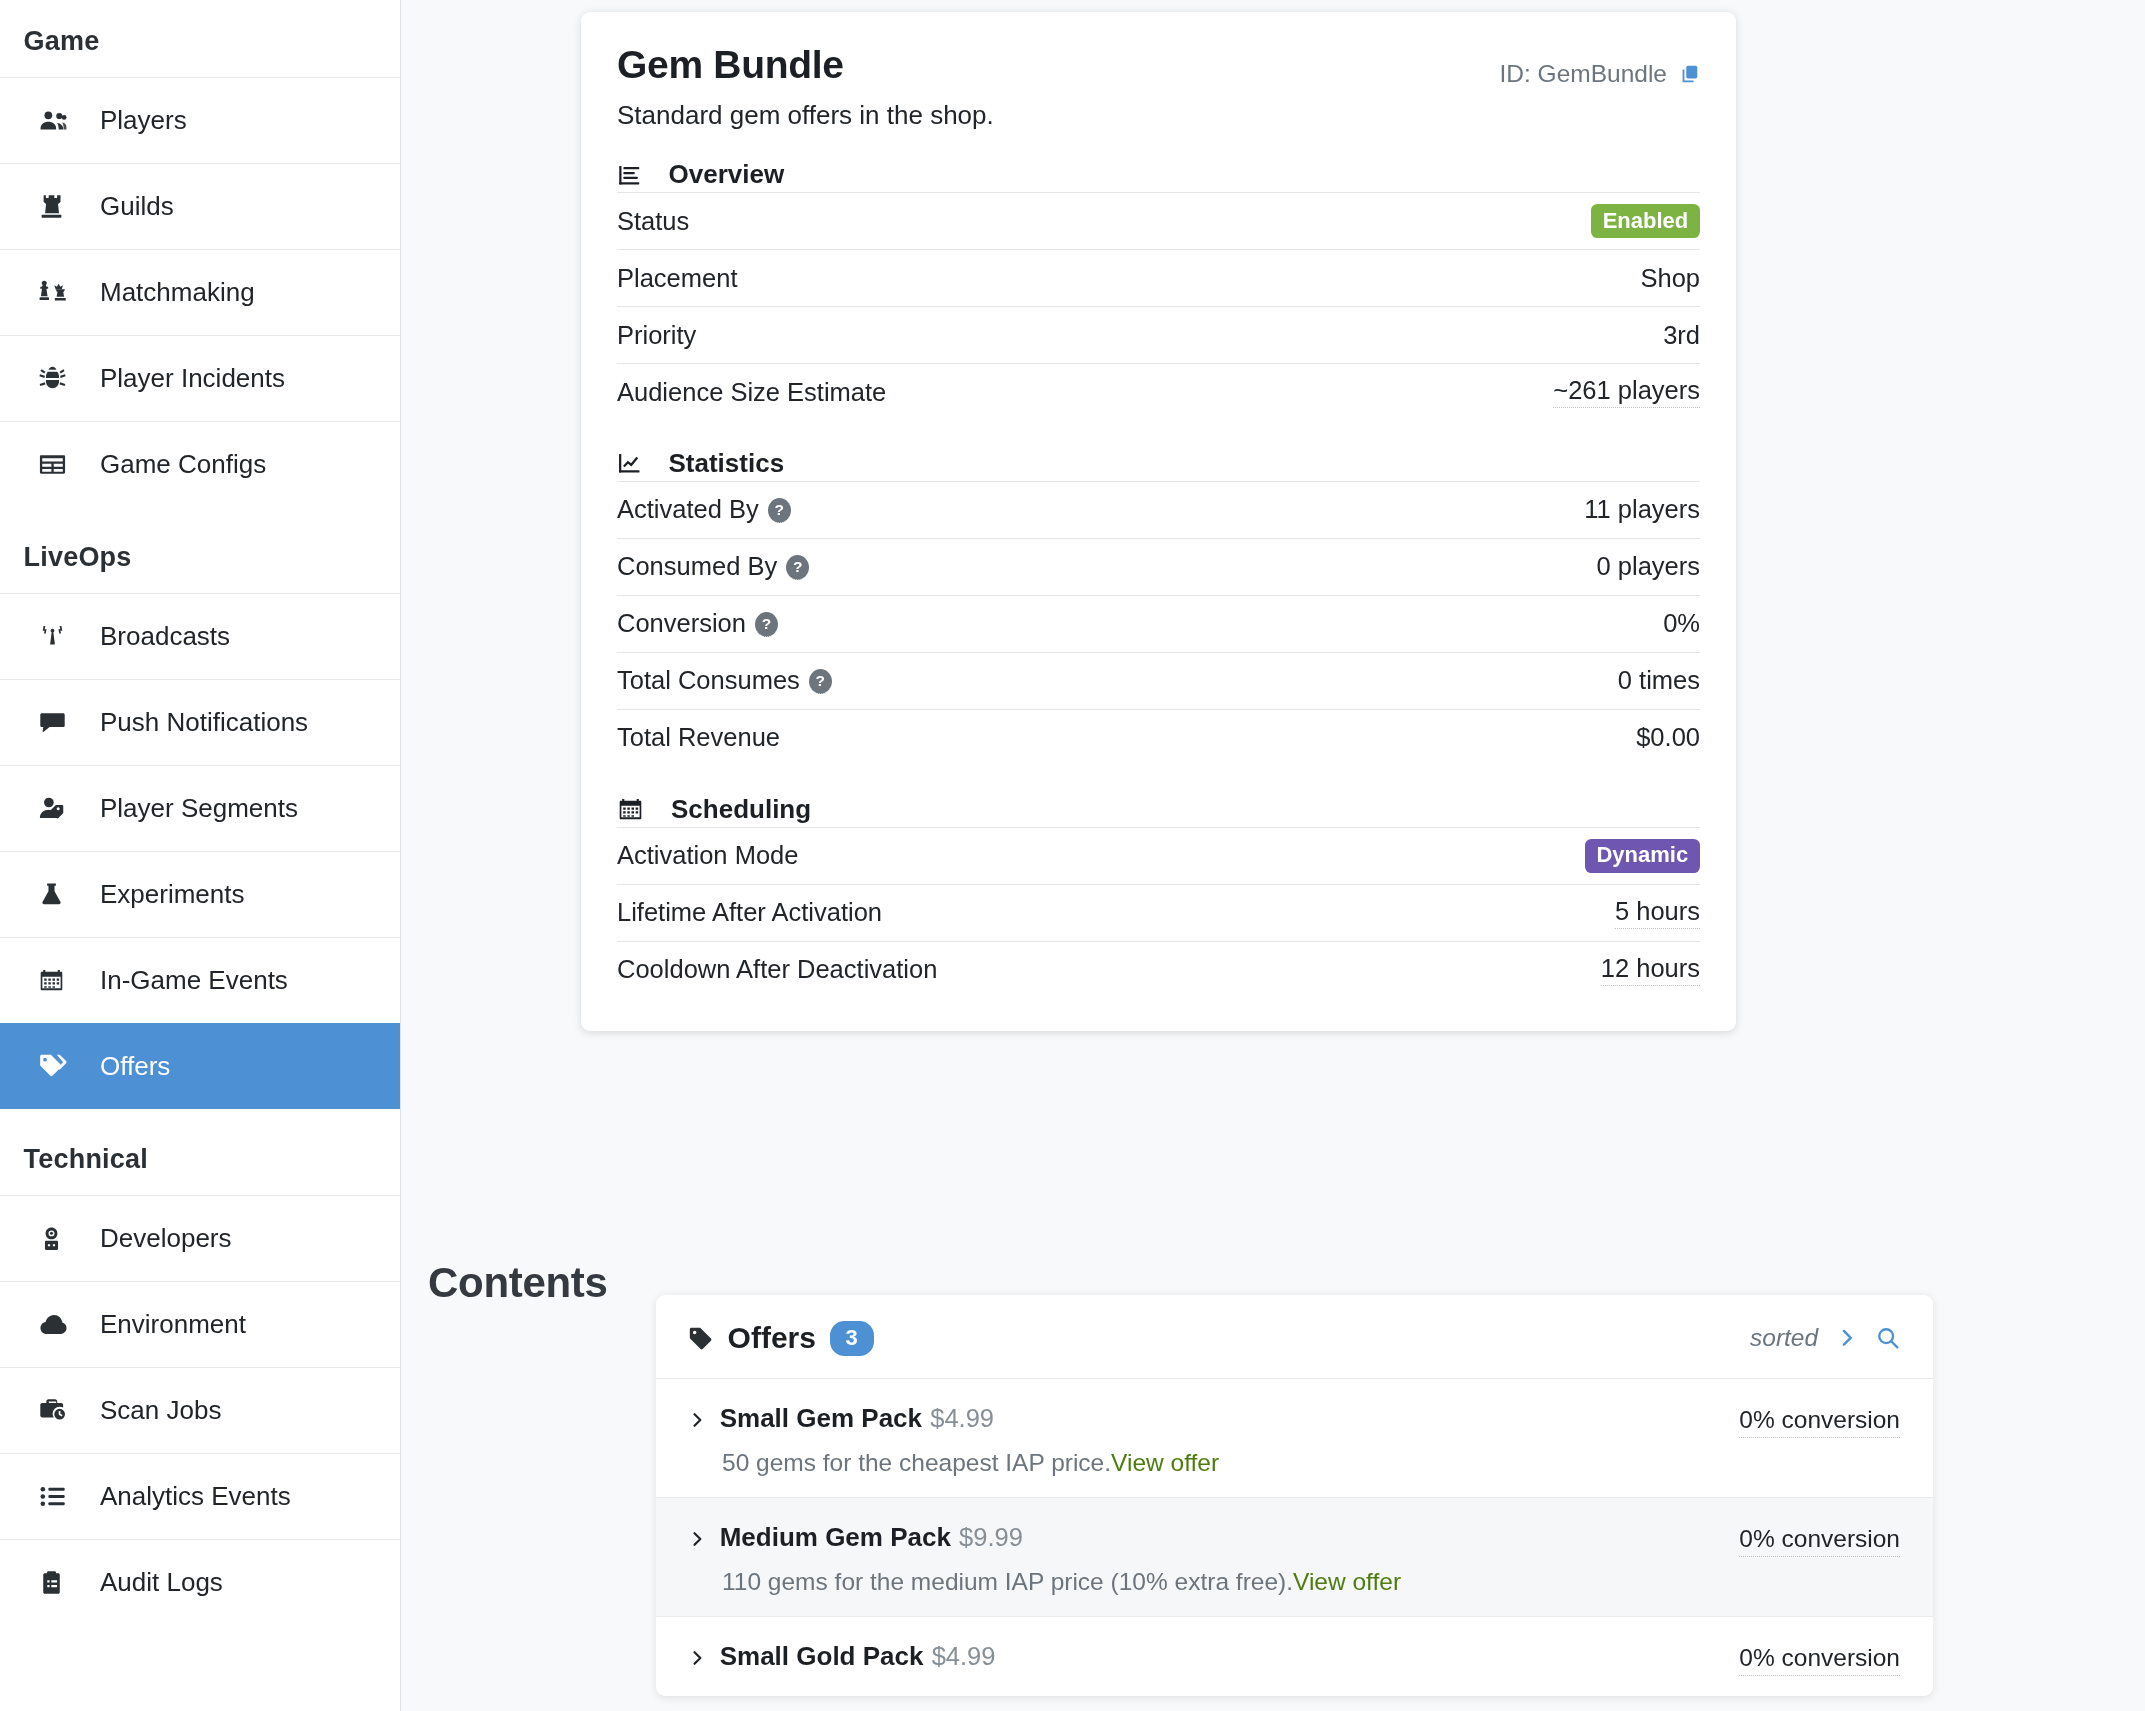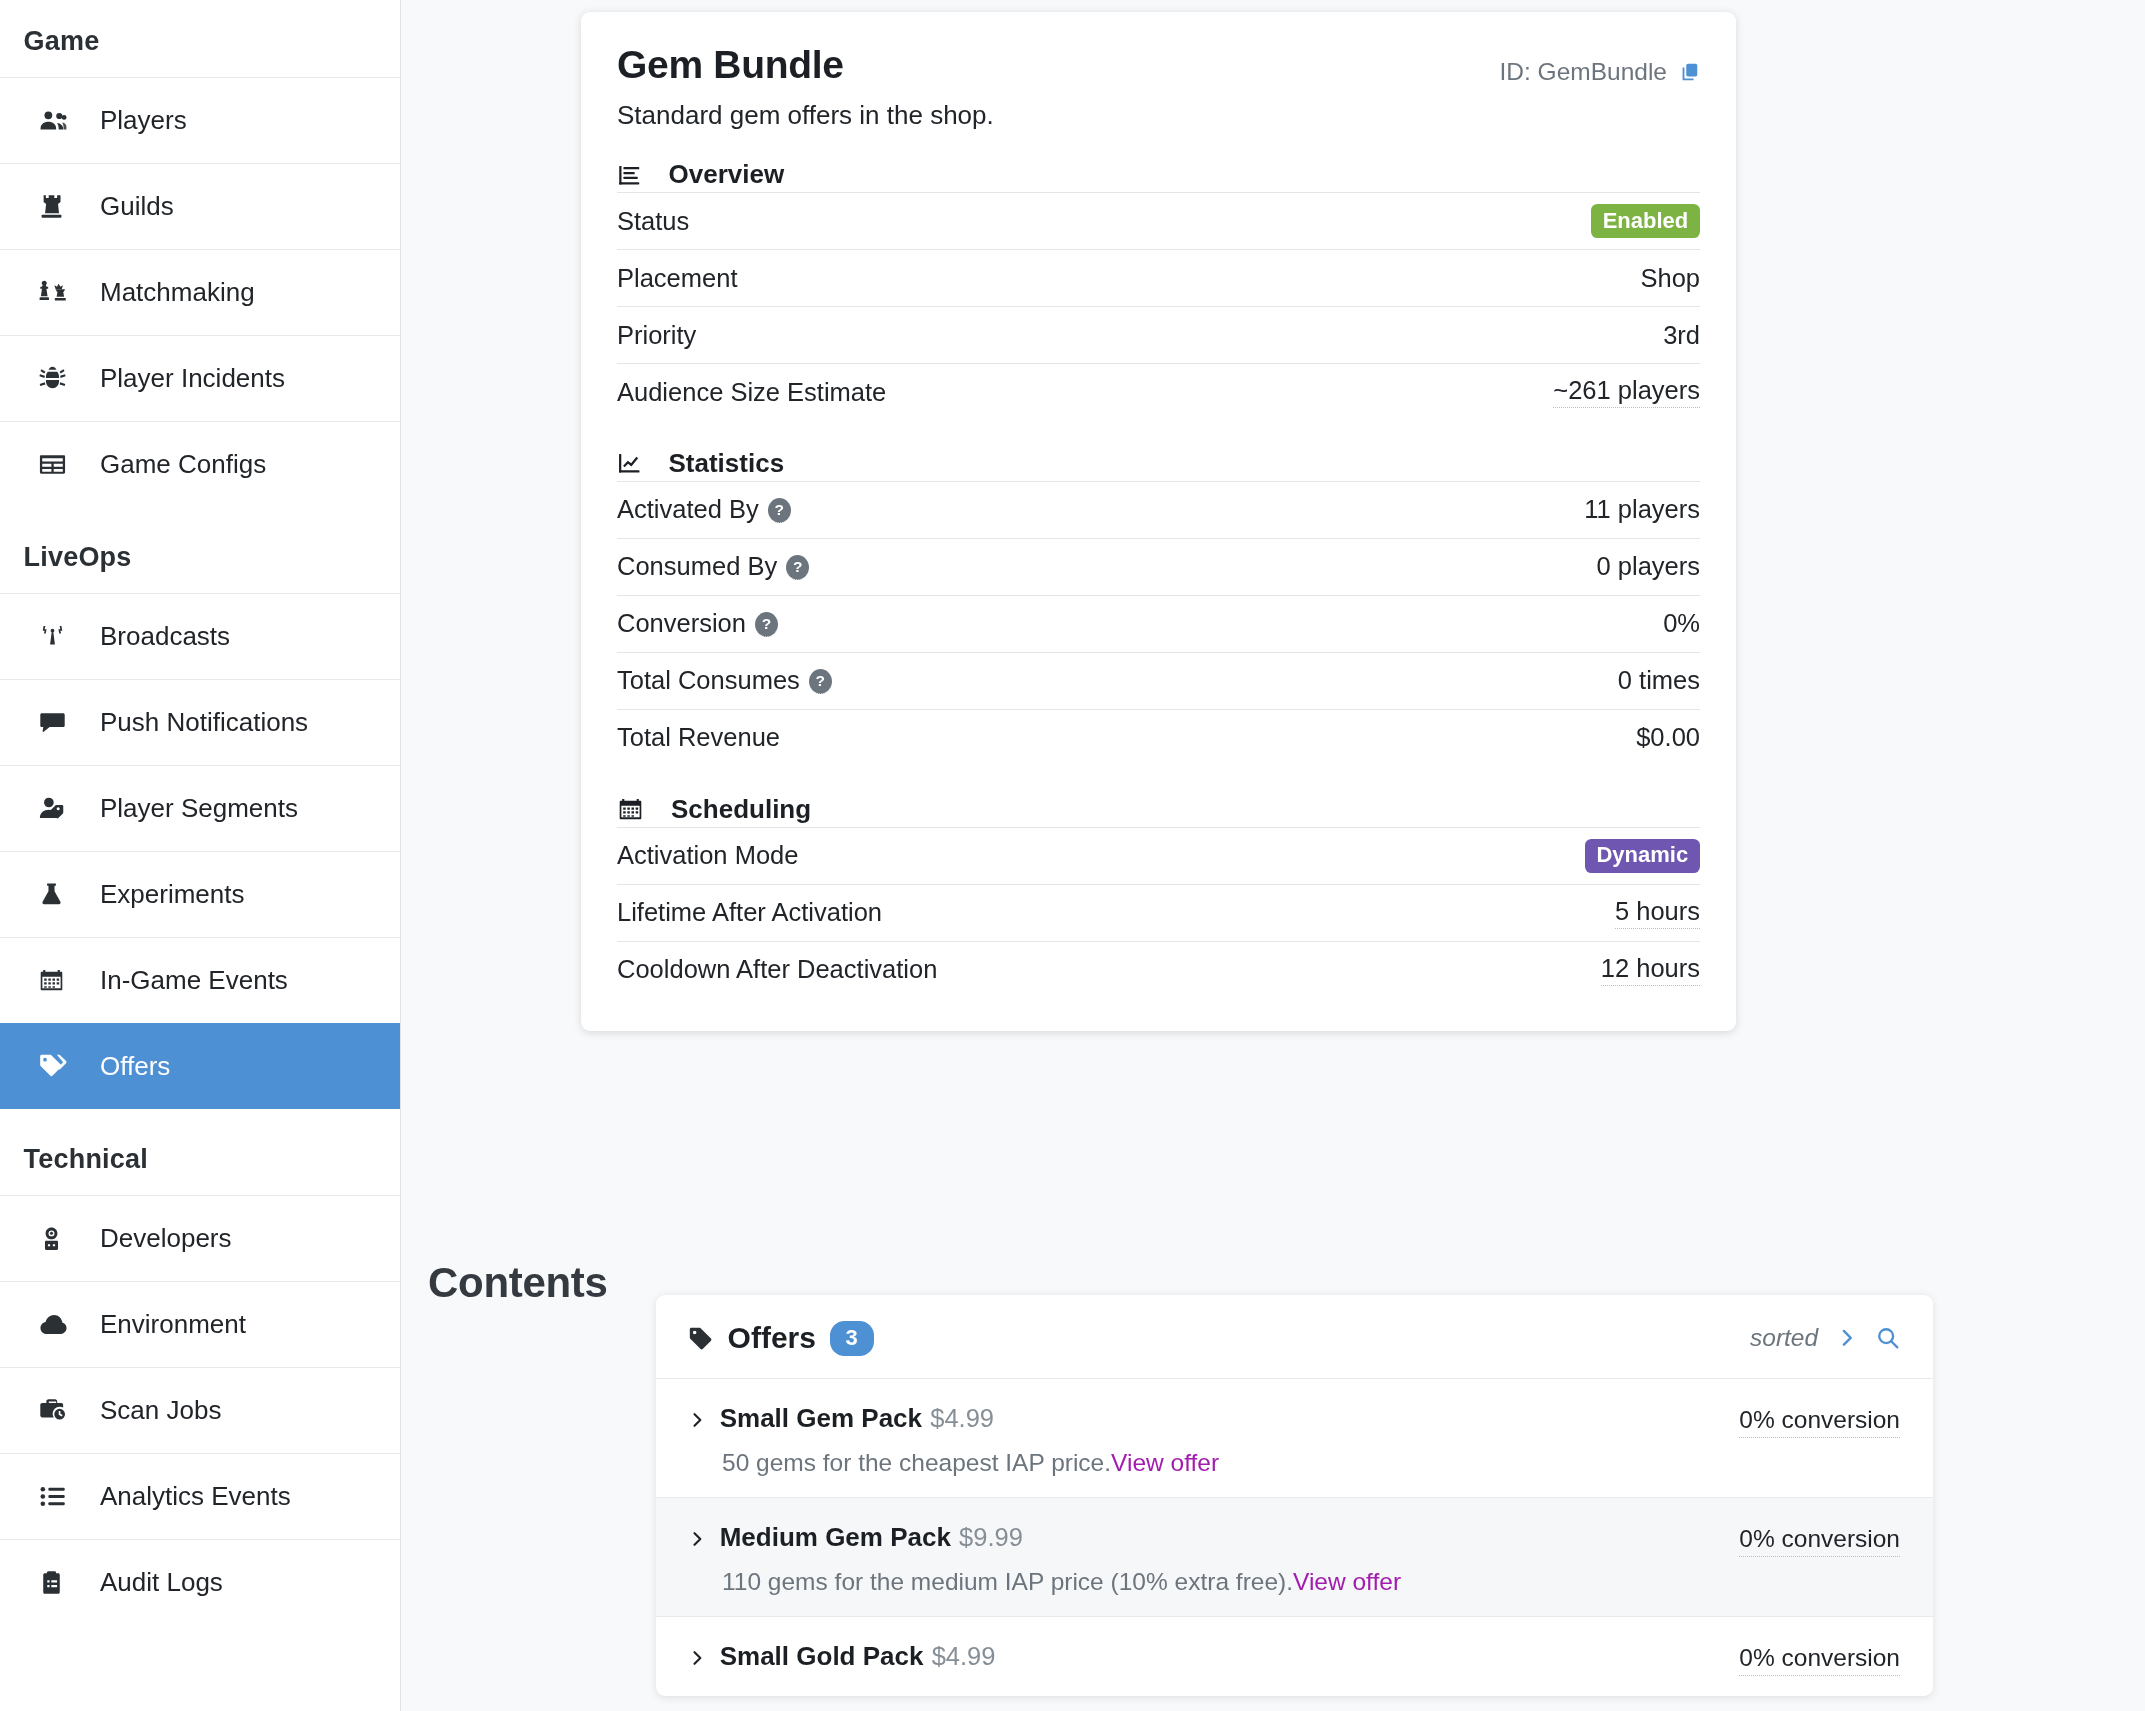--- a/index.html
+++ b/index.html
@@ -79,21 +79,21 @@
     left: 180px;
     top: 11.8px;
     width: 1155px;
     background: #ffffff;
     border-radius: 9px;
     box-shadow: 0 1.8px 8.2px rgba(0,0,0,0.13);
     padding: 31px 36px 33px 36px;
   }
   .card-head {
     display: flex;
-    align-items: center;
+    align-items: flex-end;
     justify-content: space-between;
   }
   .card-title {
     font-size: 39px;
     font-weight: bold;
     color: #1c2024;
     line-height: 1.15;
     letter-spacing: -0.3px;
   }
   .card-id {
@@ -270,21 +270,21 @@
     justify-content: flex-start;
     margin-top: 11px;
   }
   .offer-desc {
     font-size: 24.5px;
     color: #6c757d;
     padding-left: 35px;
   }
   .view-offer {
     font-size: 24.5px;
-    color: #a21caf;
+    color: #4d7c0f;
     cursor: pointer;
   }
 </style>
 </head>
 <body>
 
 <div class="app">
 
   <nav class="sidebar" id="sidebar">
       <div class="nav-group-title">Game</div>

